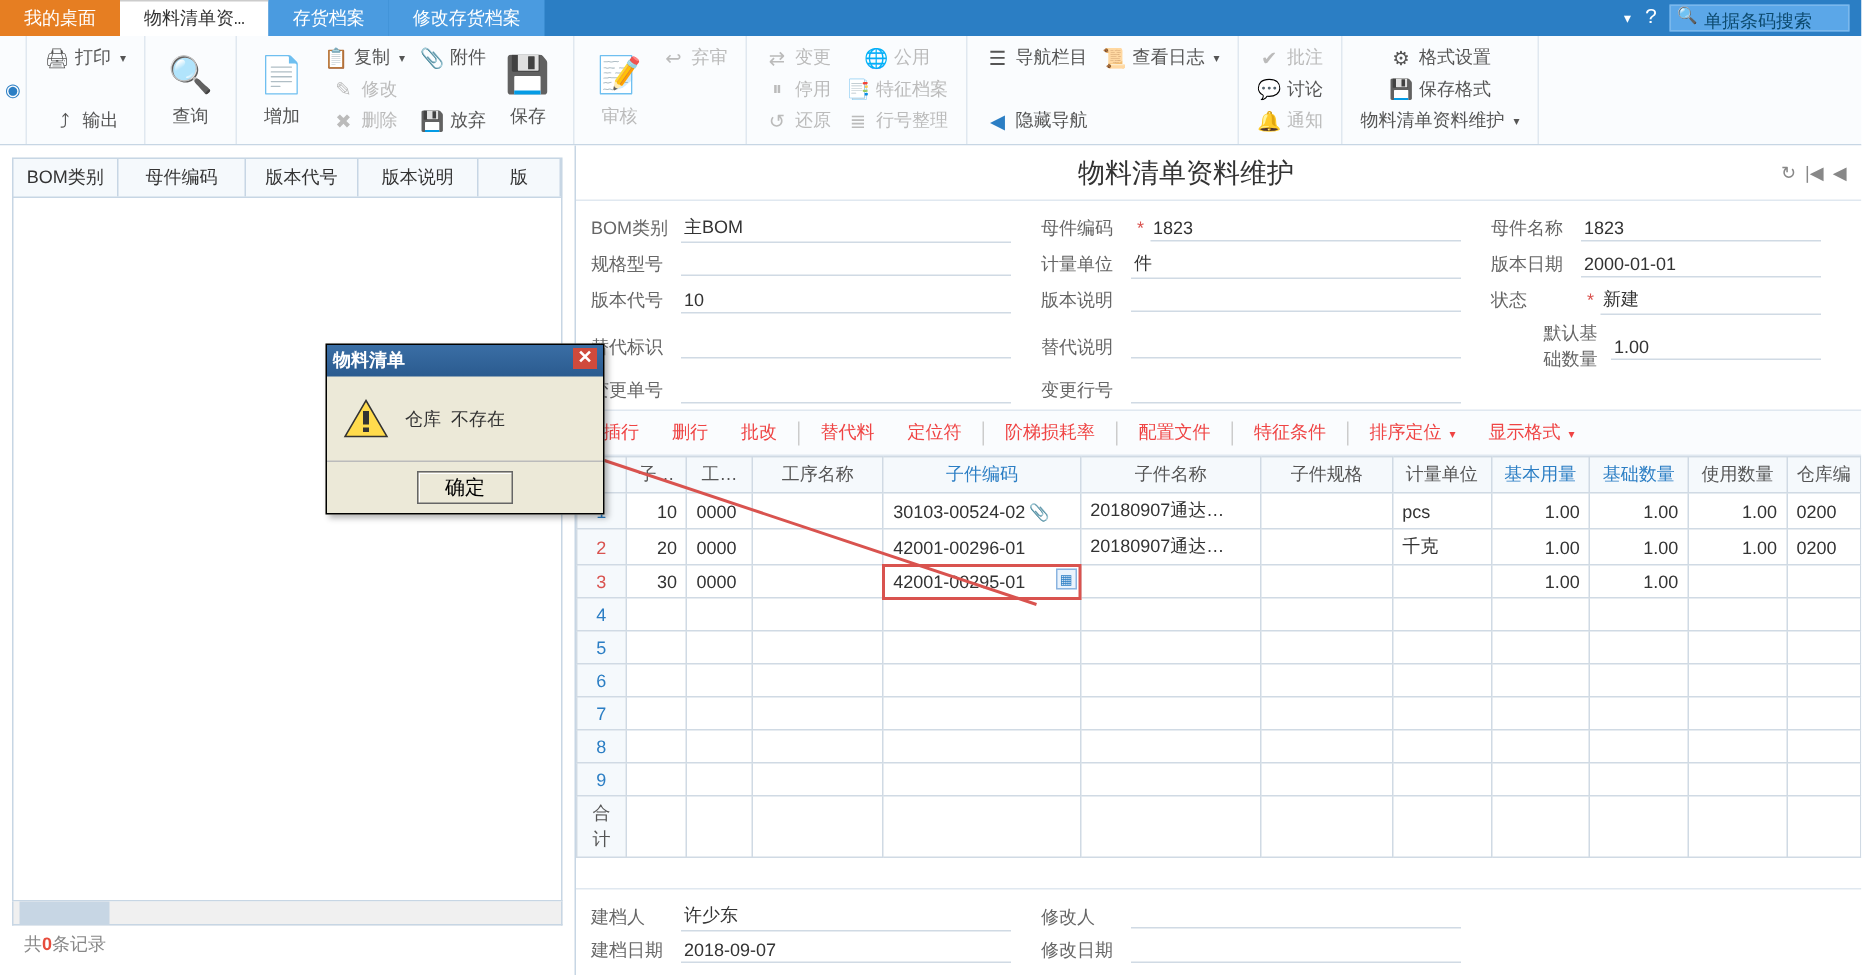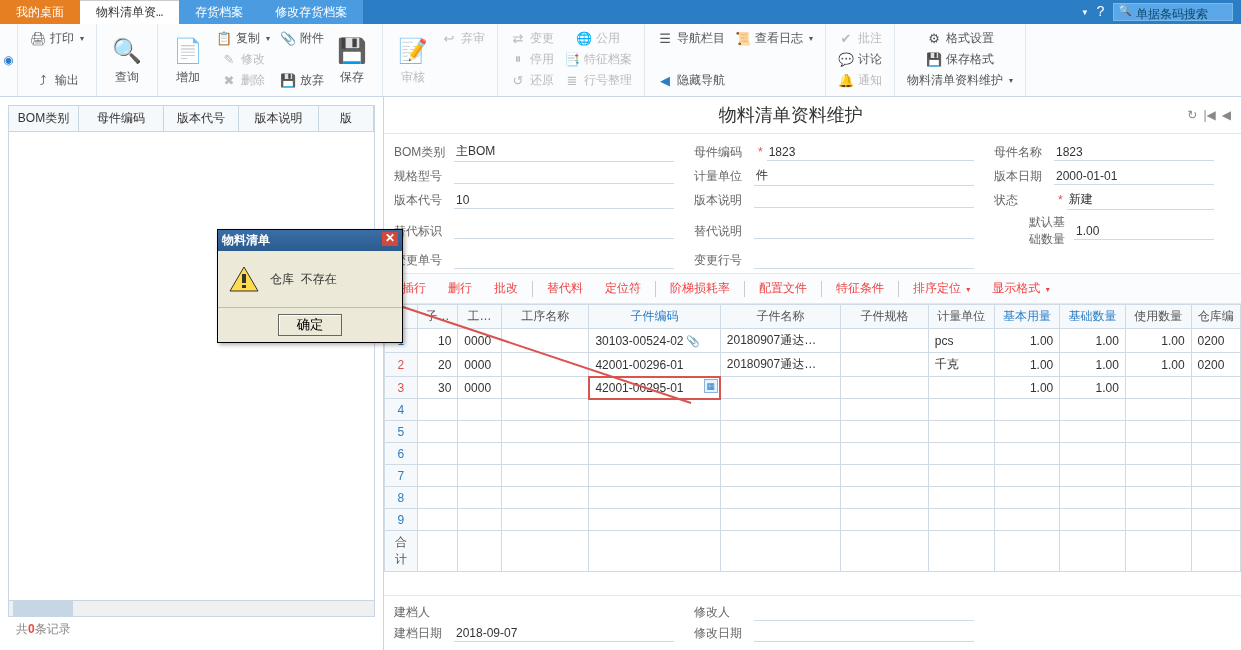--- a/index.html
+++ b/index.html
@@ -570,20 +570,21 @@
               <td></td>
             </tr>
           </tbody>
       </table>
     </div>
 
     <div class="footer-block">
       <div class="form-row">
         <div class="form-field">
             <span class="label">建档人</span>
+            <span class="value">许少东</span>
           </div>
         <div class="form-field">
             <span class="label">修改人</span>
             <span class="value"></span>
           </div>
       </div>
       <div class="form-row">
         <div class="form-field">
             <span class="label">建档日期</span>
             <span class="value">2018-09-07</span>

